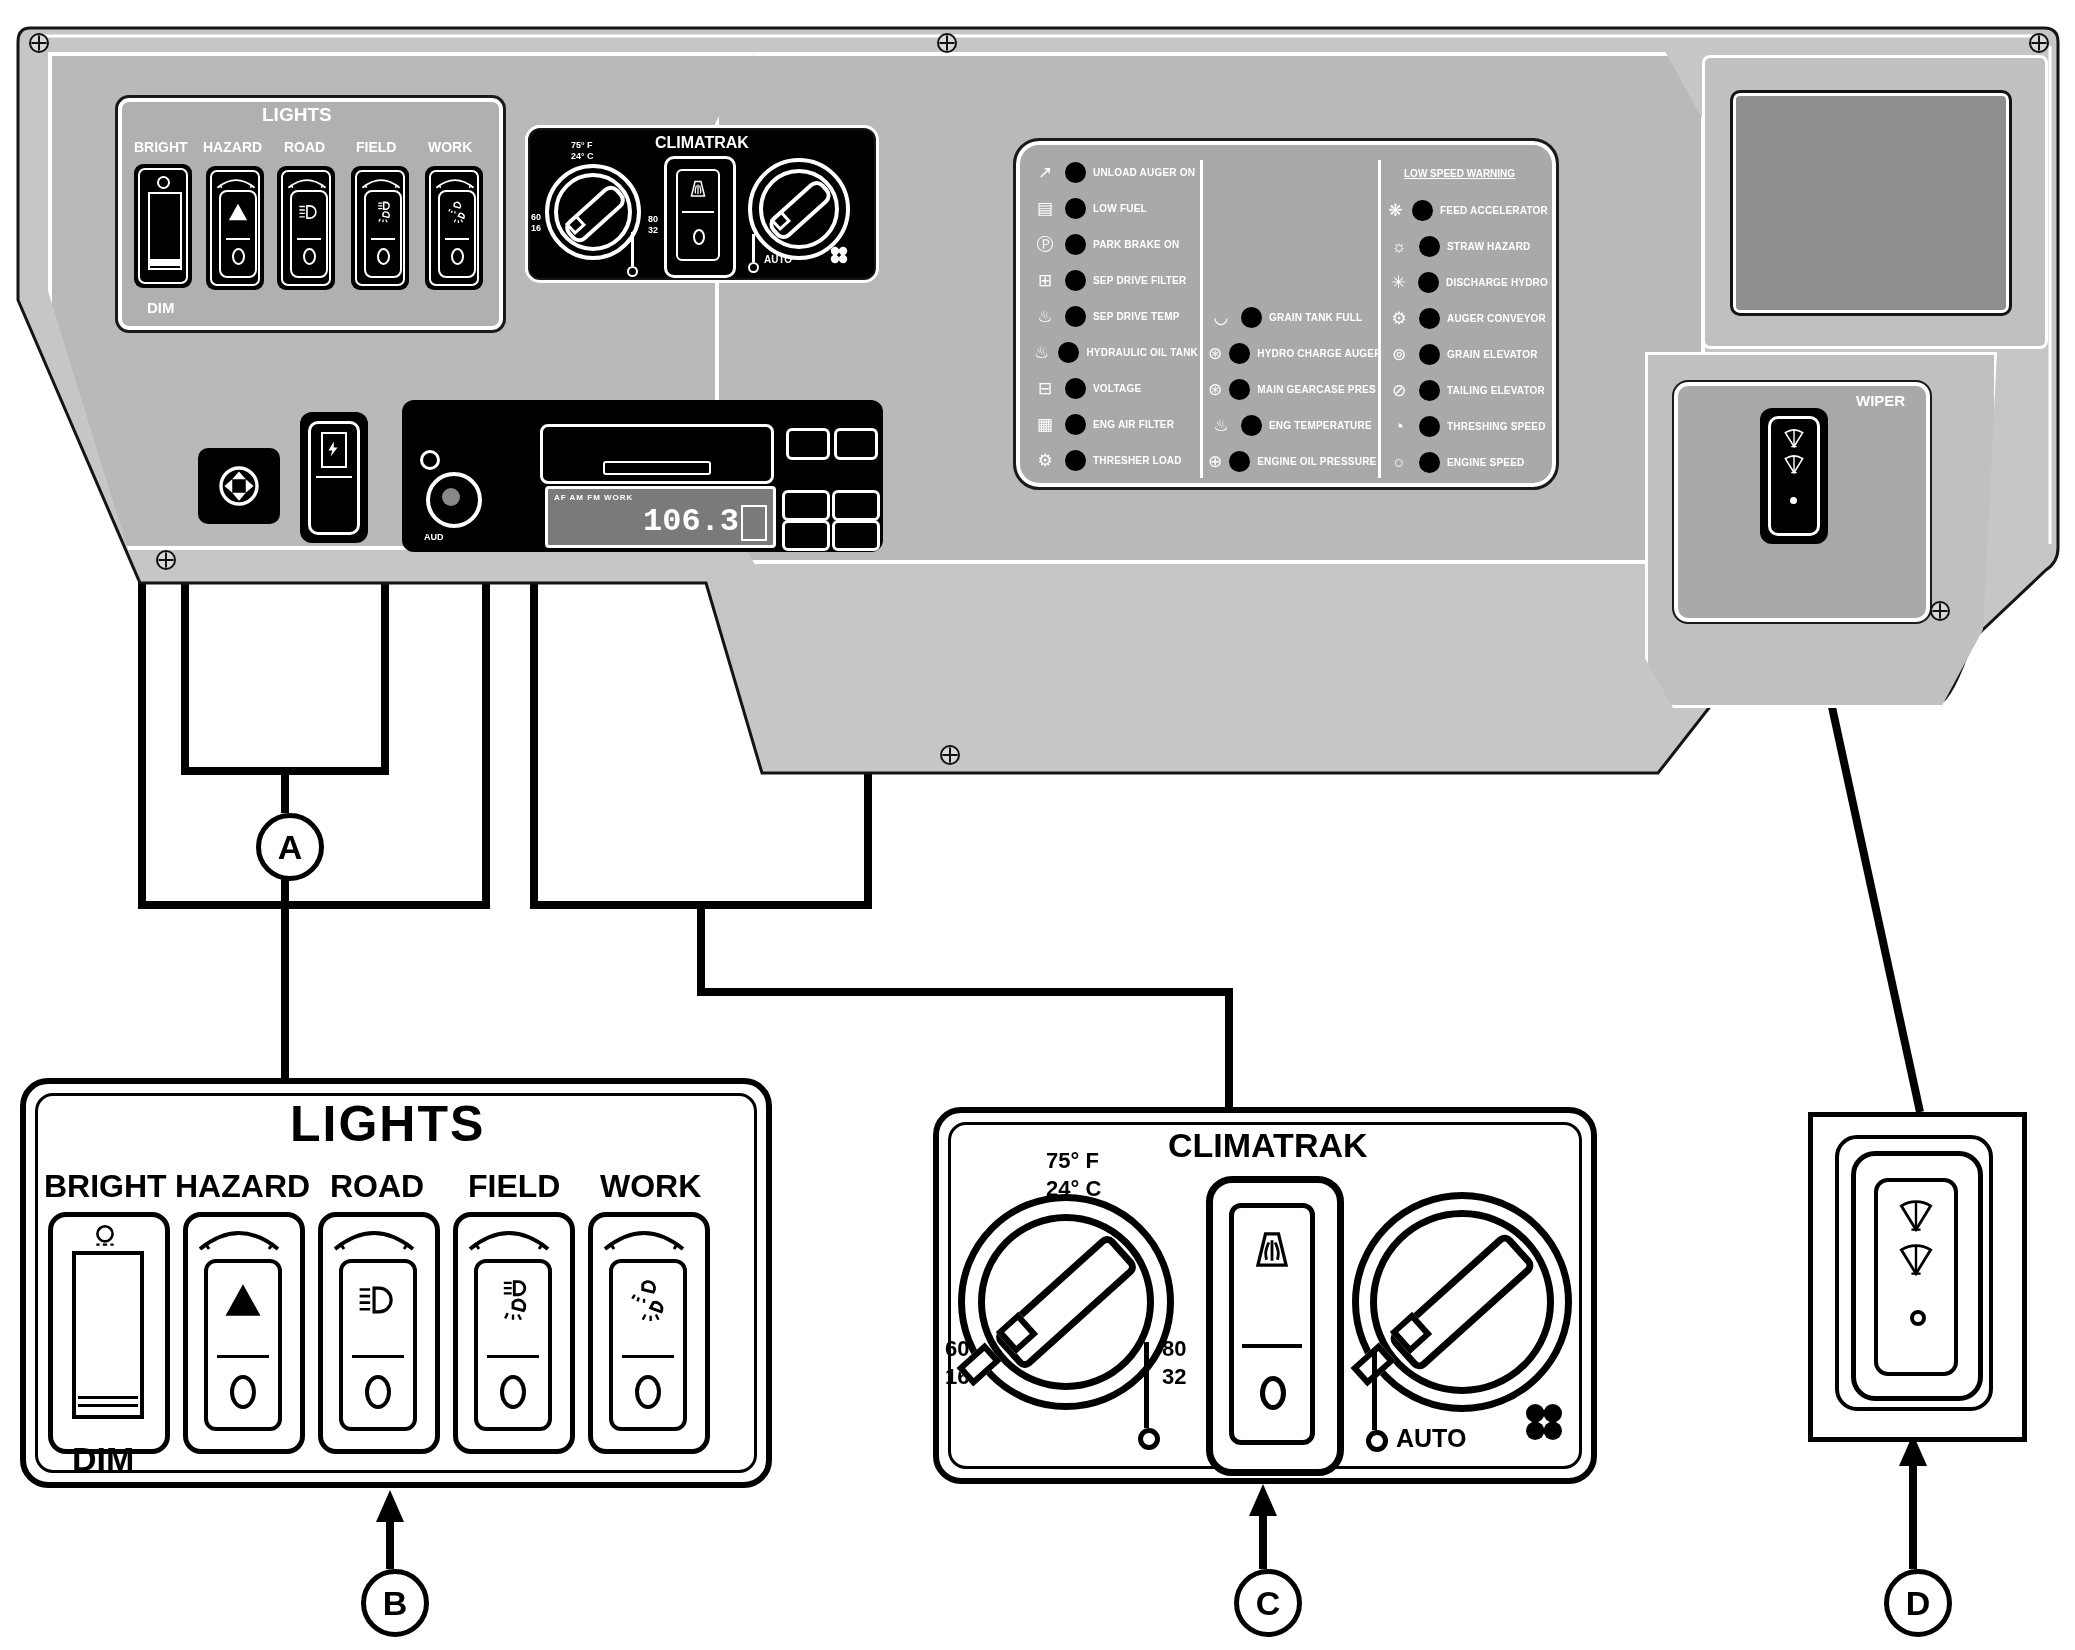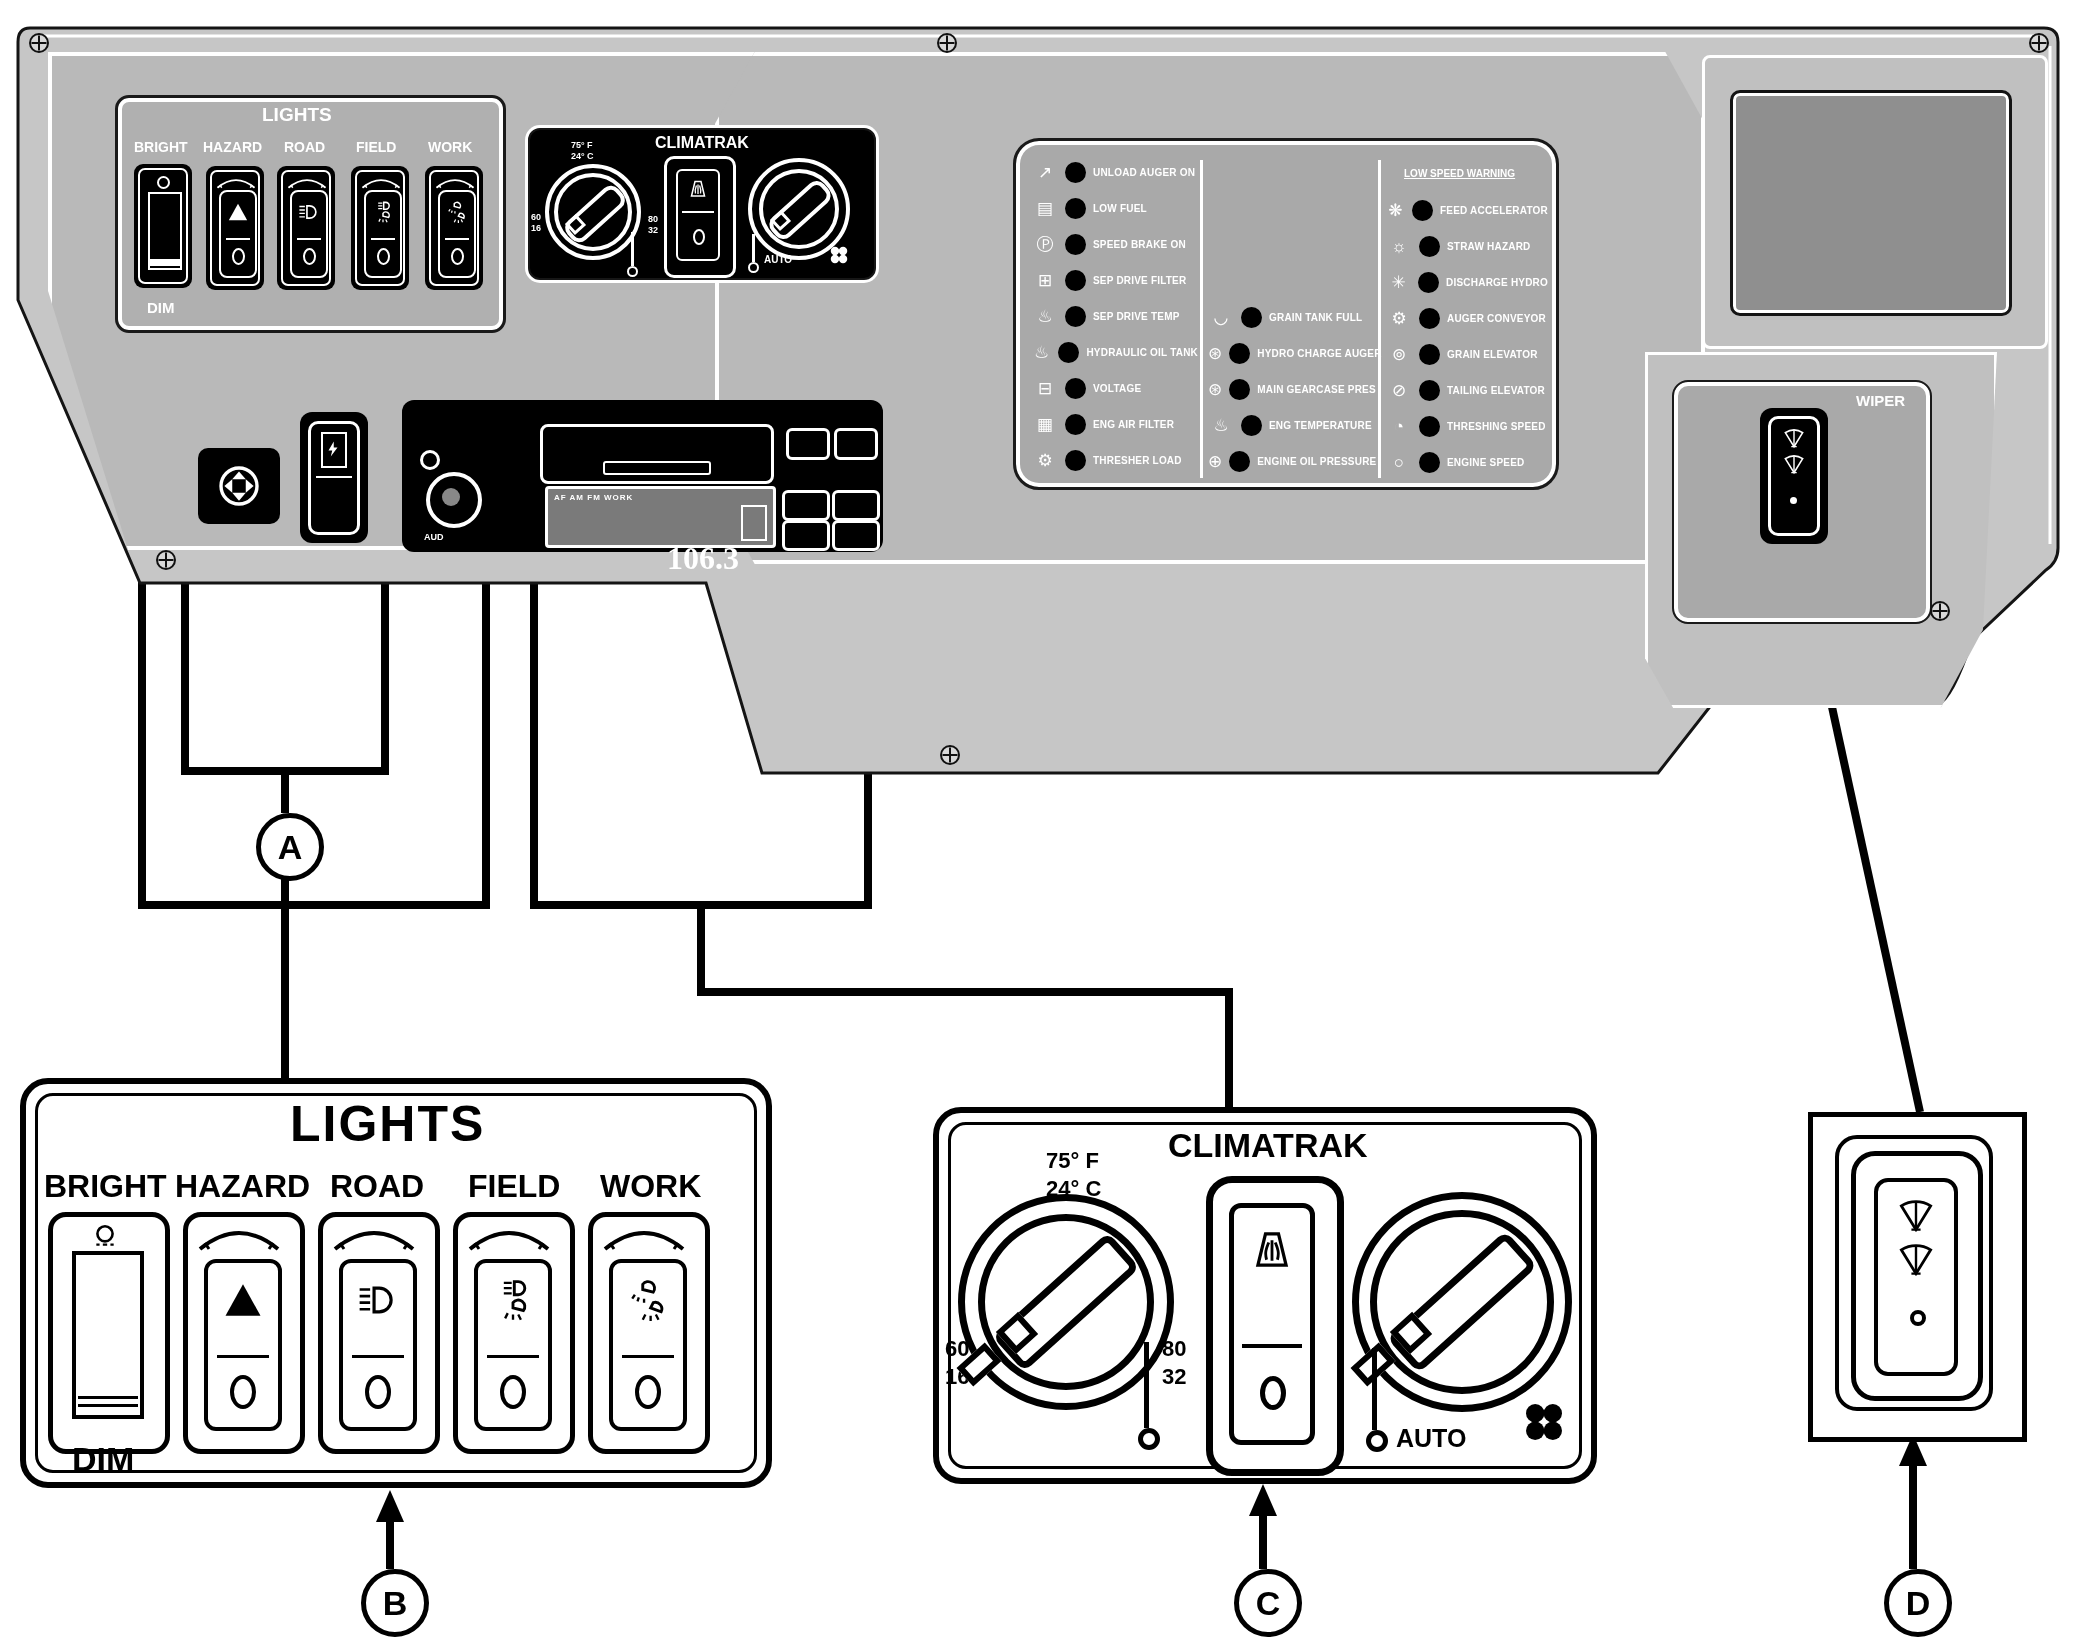--- a/index.html
+++ b/index.html
@@ -311,21 +311,21 @@
   <div class="abs" style="left:402px;top:400px;width:481px;height:152px;background:#000;border-radius:12px;z-index:4;">
     <div class="ring" style="left:24px;top:72px;width:48px;height:48px;border:4px solid #fff;"></div>
     <div class="ring" style="left:40px;top:88px;width:18px;height:18px;background:#888;"></div>
     <div class="ring" style="left:18px;top:50px;width:14px;height:14px;border:3px solid #fff;"></div>
     <div class="wlabel" style="left:22px;top:132px;font-size:9px;">AUD</div>
     <div class="abs" style="left:138px;top:24px;width:228px;height:54px;border:3px solid #fff;border-radius:8px;">
       <div class="abs" style="left:60px;right:60px;bottom:6px;height:10px;border:2px solid #fff;border-radius:3px;"></div>
     </div>
     <div class="abs" style="left:143px;top:86px;width:225px;height:56px;border:3px solid #fff;border-radius:4px;background:#7a7a7a;">
       <div class="wlabel" style="left:6px;top:4px;font-size:8px;letter-spacing:1px;">AF   AM FM   WORK</div>
-      <div class="wlabel" style="right:34px;top:14px;font-size:32px;font-family:Liberation Serif, serif;margin-top:37px;">106.3</div>
+      <div class="wlabel" style="right:34px;top:14px;font-size:32px;font-family:Liberation Mono, monospace;">106.3</div>
       <div class="abs" style="right:6px;top:16px;width:22px;height:32px;border:2px solid #fff;"></div>
     </div>
     <div class="rbtn" style="left:384px;top:28px;width:38px;height:26px;"></div>
     <div class="rbtn" style="left:432px;top:28px;width:38px;height:26px;"></div>
     <div class="rbtn" style="left:380px;top:90px;width:42px;height:25px;"></div>
     <div class="r btn rbtn" style="left:430px;top:90px;width:42px;height:25px;"></div>
     <div class="rbtn" style="left:380px;top:120px;width:42px;height:25px;"></div>
     <div class="rbtn" style="left:430px;top:120px;width:42px;height:25px;"></div>
   </div>
 
@@ -343,21 +343,21 @@
 
     <div class="ind-row">
       <span class="ind-icon">▤</span>
       <span class="ind-dot"></span>
       <span class="ind-label">LOW FUEL</span>
     </div>
 
     <div class="ind-row">
       <span class="ind-icon">Ⓟ</span>
       <span class="ind-dot"></span>
-      <span class="ind-label">SPEED BRAKE ON</span>
+      <span class="ind-label">PARK BRAKE ON</span>
     </div>
 
     <div class="ind-row">
       <span class="ind-icon">⊞</span>
       <span class="ind-dot"></span>
       <span class="ind-label">SEP DRIVE FILTER</span>
     </div>
 
     <div class="ind-row">
       <span class="ind-icon">♨</span>

